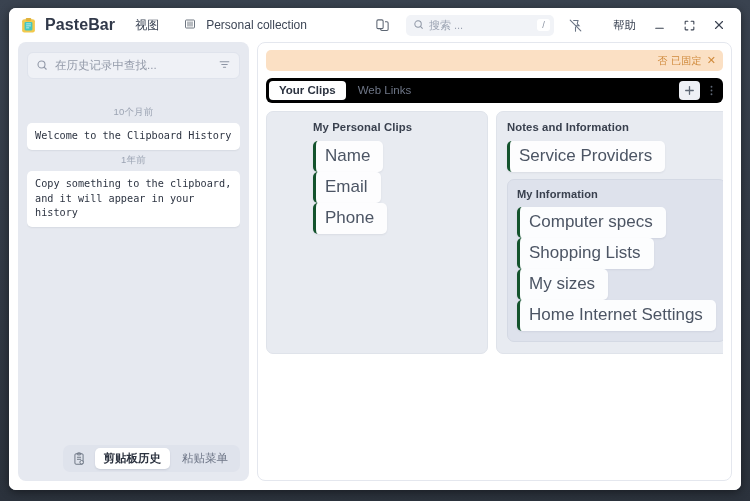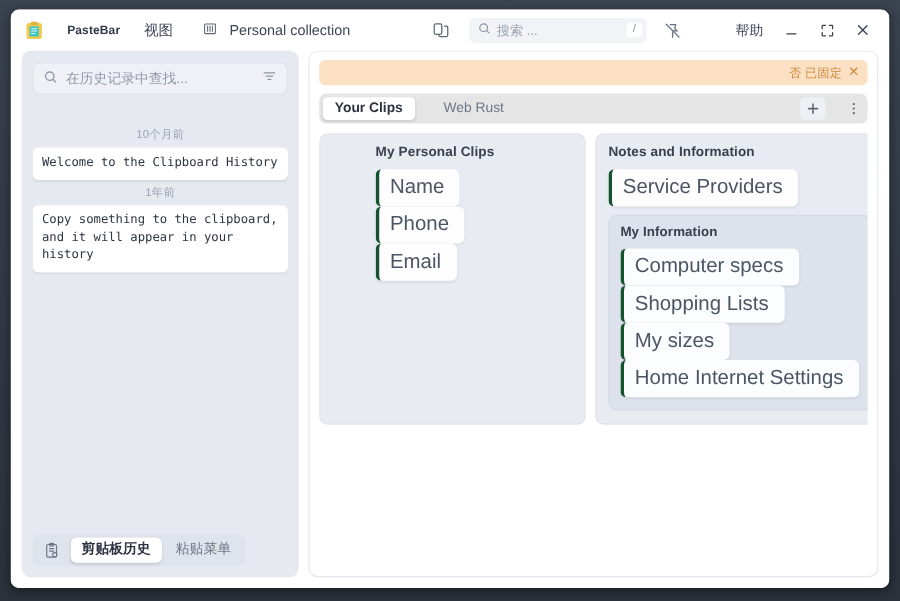--- a/index.html
+++ b/index.html
@@ -37,24 +37,24 @@
     flex: 0 0 34px;
     background: #ffffff;
     display: flex;
     align-items: center;
     padding: 0 8px 0 9px;
     gap: 0;
     position: relative;
   }
   .tb-logo { width: 20px; height: 20px; flex: 0 0 20px; display:flex; align-items:center; justify-content:center; }
   .tb-app-name {
-    font-size: 10px;
+    font-size: 16px;
     font-weight: 700;
     color: #31394a;
-    margin-left: 18px;
+    margin-left: 7px;
     letter-spacing: .1px;
   }
   .tb-menu {
     font-size: 12px;
     color: #3d4656;
     margin-left: 16px;
     padding: 3px 4px;
     border-radius: 4px;
     cursor: default;
   }
@@ -185,21 +185,21 @@
     font-family: "DejaVu Sans Mono", "Liberation Mono", monospace;
     font-size: 10.2px;
     line-height: 1.45;
     color: #2d3442;
     box-shadow: 0 1px 1.5px rgba(40,50,70,.08);
     white-space: pre-wrap;
   }
   .sidebar-foot {
     flex: 0 0 auto;
     display: flex;
-    justify-content: flex-start;
+    justify-content: flex-end;
     padding-top: 8px;
   }
   .seg-wrap {
     display: flex;
     align-items: center;
     gap: 3px;
     background: #dfe3ec;
     border-radius: 7px;
     padding: 3px;
   }
@@ -256,26 +256,26 @@
   .notice .x {
     font-size: 11px;
     color: #d08a3b;
     line-height: 1;
   }
 
   .tabbar {
     margin-top: 7px;
     flex: 0 0 25px;
     height: 25px;
-    background: #e5e5e5;
+    background: #000000;
     border-radius: 6px;
     display: flex;
     align-items: center;
     padding: 3px;
-    gap: 14px;
+    gap: 2px;
   }
   .tab {
     font-size: 11.5px;
     color: #6e7687;
     padding: 3px 10px;
     border-radius: 4px;
     white-space: nowrap;
     line-height: 1.15;
   }
   .tab.active {
@@ -489,21 +489,21 @@
 
     <div class="main">
 
       <div class="notice">
         <span class="txt">否 已固定</span>
         <span class="x">✕</span>
       </div>
 
       <div class="tabbar">
         <div class="tab active">Your Clips</div>
-        <div class="tab">Web Rust</div>
+        <div class="tab">Web Links</div>
         <div class="grow"></div>
         <div class="tab-add">
           <svg width="13" height="13" viewBox="0 0 24 24" stroke="currentColor" stroke-width="2.4" stroke-linecap="round">
             <line x1="12" y1="5" x2="12" y2="19"></line>
                 <line x1="5" y1="12" x2="19" y2="12"></line>
           </svg>
         </div>
         <div class="tab-more">
           <svg width="13" height="13" viewBox="0 0 24 24" fill="currentColor">
             <circle cx="12" cy="5" r="1.7"></circle>
@@ -516,24 +516,24 @@
       <div class="boards">
 
         <div class="boards-row">
 
           <div class="board board-personal">
             <div class="board-title">My Personal Clips</div>
             <div class="clip-row">
               <div class="clip">Name</div>
             </div>
             <div class="clip-row">
-              <div class="clip">Phone</div>
+              <div class="clip">Email</div>
             </div>
             <div class="clip-row">
-              <div class="clip">Email</div>
+              <div class="clip">Phone</div>
             </div>
           </div>
 
           <div class="board board-notes">
             <div class="board-title">Notes and Information</div>
             <div class="clip-row">
               <div class="clip">Service Providers</div>
             </div>
             <div class="subboard">
               <div class="board-title">My Information</div>

